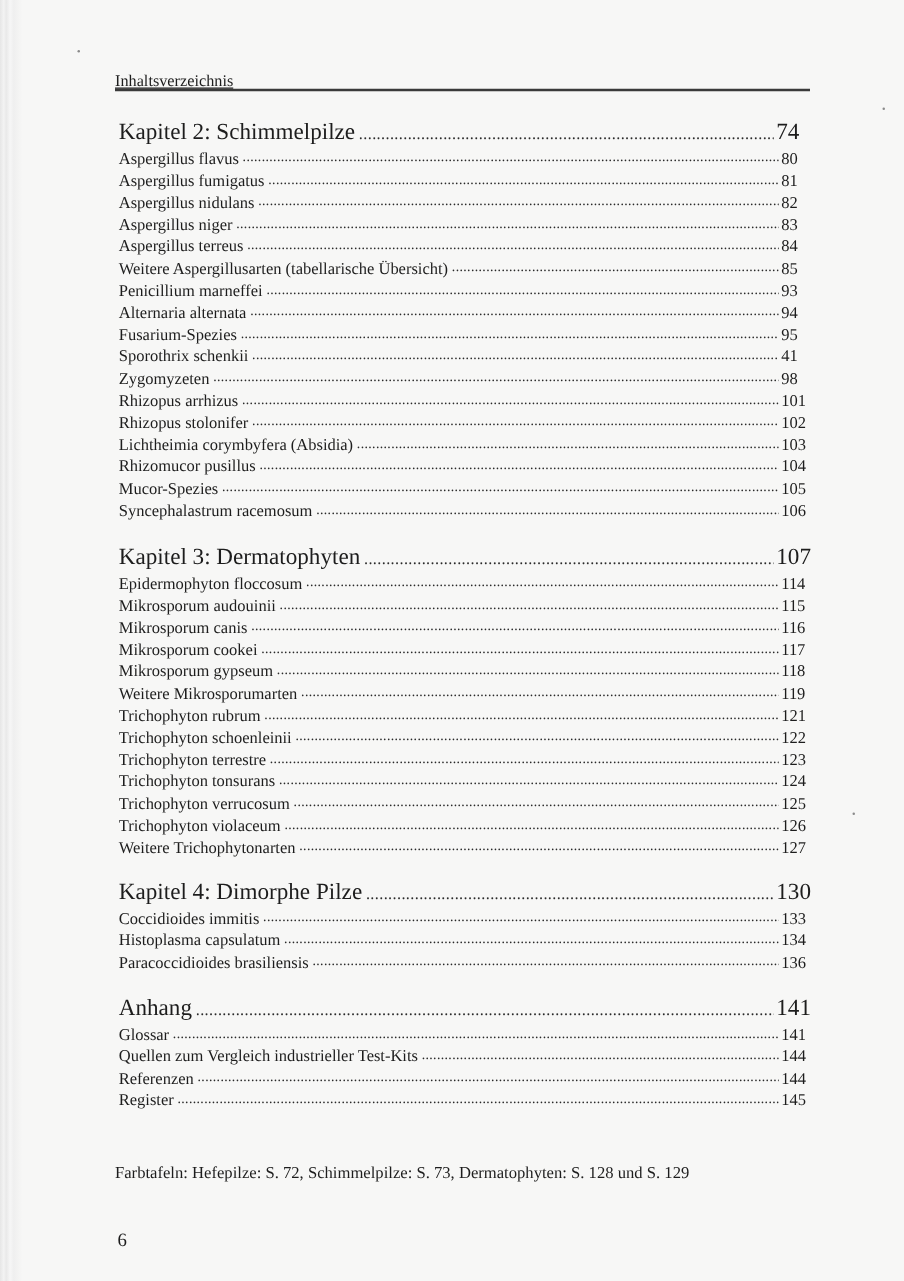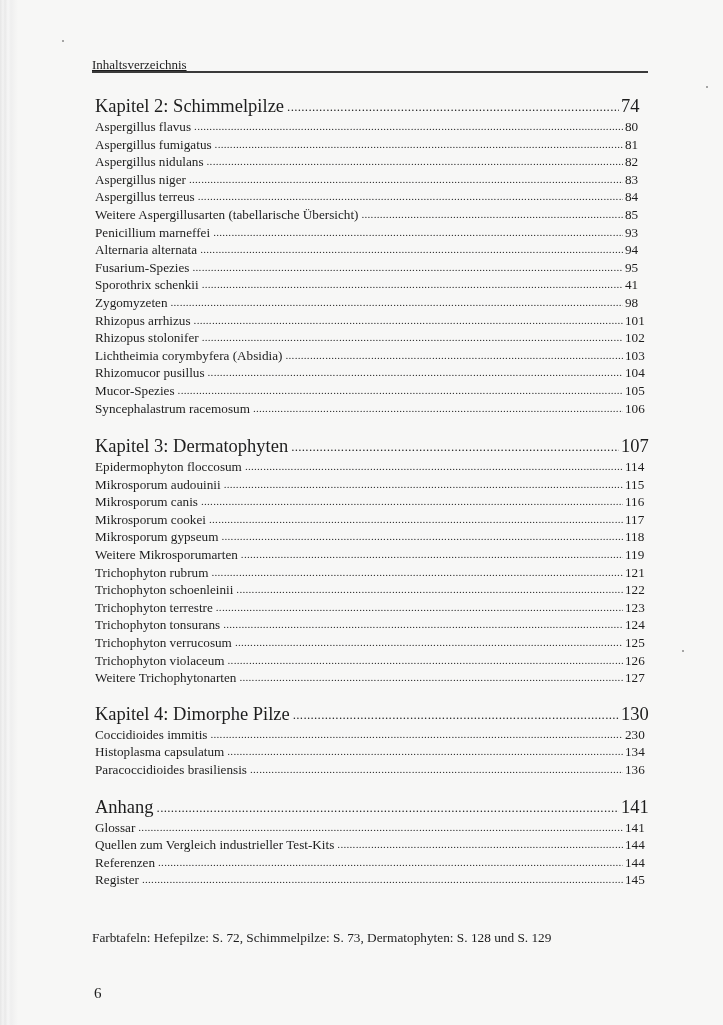--- a/index.html
+++ b/index.html
@@ -330,21 +330,21 @@
     <div class="section">
       <div class="row chapter">
         <span class="title">Kapitel 4: Dimorphe Pilze</span>
         <span class="leader"></span>
         <span class="page-num">130</span>
       </div>
       <div>
           <div class="row">
             <span class="title">Coccidioides immitis</span>
             <span class="leader"></span>
-            <span class="page-num">230</span>
+            <span class="page-num">133</span>
           </div>
           <div class="row">
             <span class="title">Histoplasma capsulatum</span>
             <span class="leader"></span>
             <span class="page-num">134</span>
           </div>
           <div class="row">
             <span class="title">Paracoccidioides brasiliensis</span>
             <span class="leader"></span>
             <span class="page-num">136</span>

